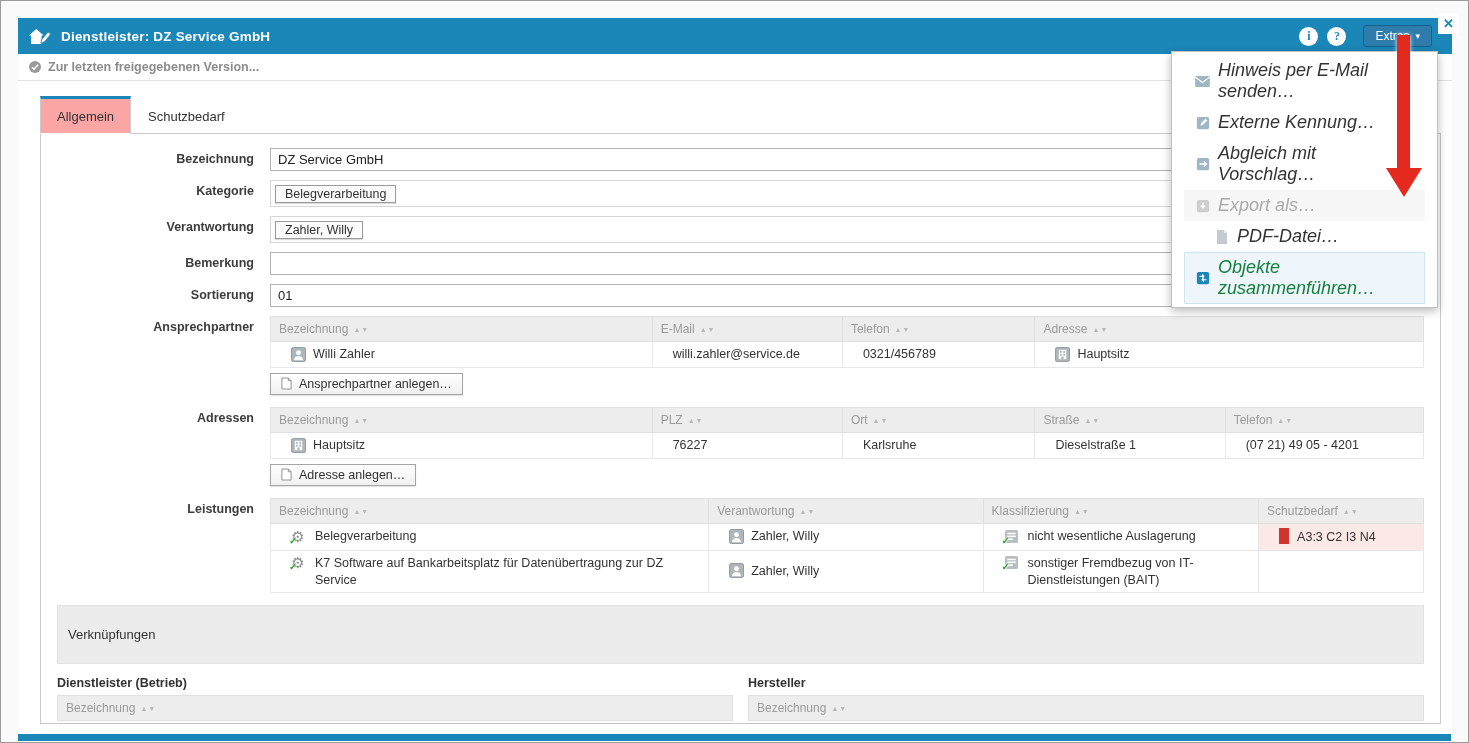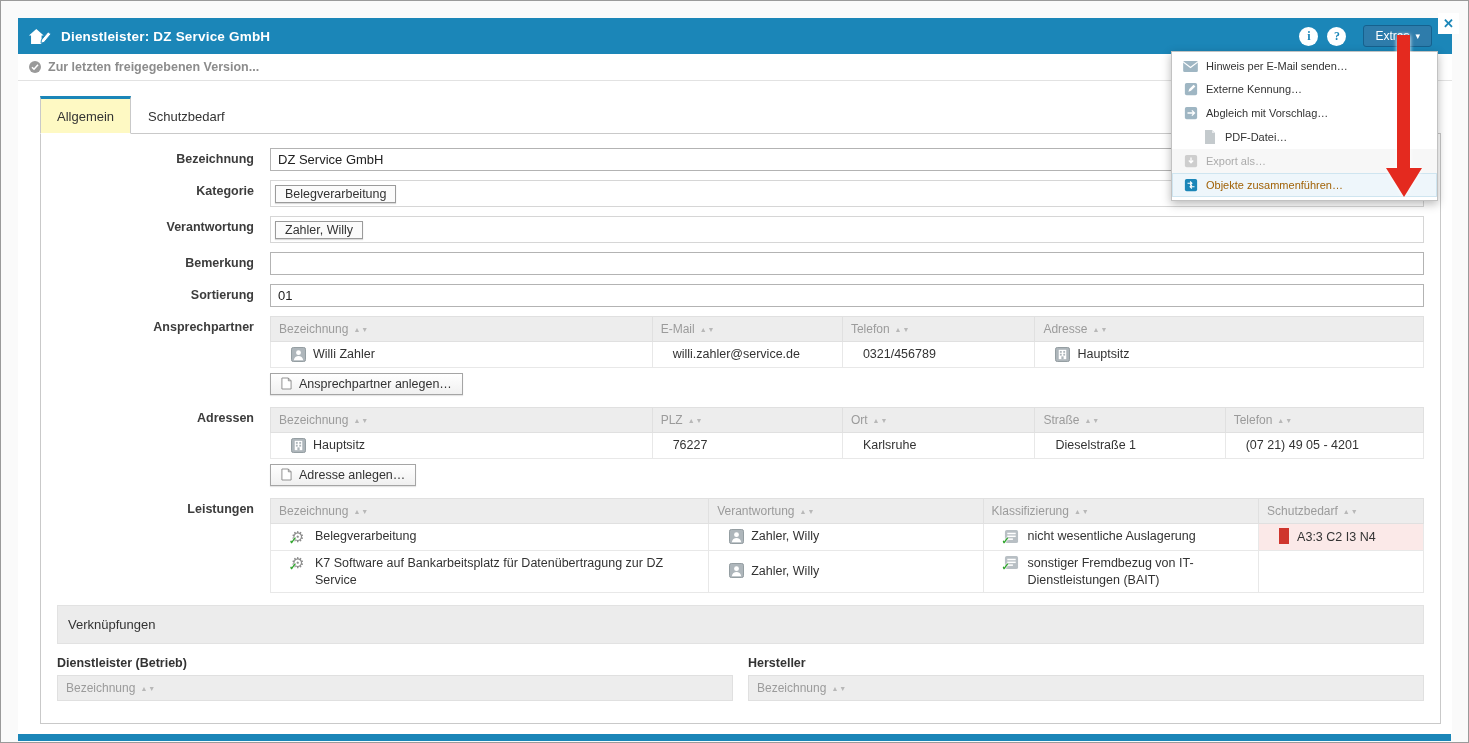--- a/index.html
+++ b/index.html
@@ -24,21 +24,21 @@
   .extras-btn .caret { font-size:9px; }
 
   
   .subheader { height:27px; border-bottom:1px solid #e2e2e2; display:flex; padding:0 10px; background:#fff; }
   .version-link { display:flex; align-items:center; gap:6px; color:#8c8c8c; font-size:12.5px; font-weight:bold; cursor:pointer; }
 
   
   .tabsbar { padding:15px 0 0 22px; display:flex; position:relative; z-index:2; }
   .tab { font-size:13px; color:#333; padding:10px 16px 9px 16px; border:1px solid transparent;
          border-top:3px solid transparent; cursor:pointer; margin-bottom:-1px; }
-  .tab.active { background:#fef9c3; border:1px solid #c9c9c9; border-top:3px solid #1b86b8; border-bottom:1px solid #fff; }
+  .tab.active { background:#fca5a5; border:1px solid #c9c9c9; border-top:3px solid #1b86b8; border-bottom:1px solid #fff; }
 
   
   .content-box { margin:0 11px 0 22px; border:1px solid #c9c9c9; height:591px; padding:14px 16px 0 16px;
                  position:relative; background:#fff; overflow:hidden; }
 
   .form-row { display:flex; align-items:flex-start; margin-bottom:9px; }
   .form-label { width:213px; min-width:213px; text-align:right; padding-right:16px; padding-top:4px;
                 font-size:12.5px; font-weight:bold; color:#3c3c3c; }
   .form-field { flex:1; min-width:0; }
 
@@ -67,36 +67,36 @@
   .add-btn { margin-top:5px; display:inline-flex; align-items:center; gap:7px; border:1px solid #a5a5a5;
              background:linear-gradient(#ffffff,#f0f0f0); padding:3px 10px; font-size:12.5px; color:#333;
              box-shadow:0 1px 1px rgba(0,0,0,.1); cursor:pointer; }
 
   .risk-cell { background:#fbe9e8 !important; color:#b03b32; white-space:nowrap; }
   .risk-badge { display:inline-block; width:10px; height:16px; background:#cf352d; margin-right:8px; vertical-align:-3px; }
 
   .section-space { margin-bottom:12px; }
 
   
-  .link-section-bar { background:#ececec; border:1px solid #e2e2e2; padding:11px 10px; font-size:13px;
+  .link-section-bar { background:#ececec; border:1px solid #e2e2e2; padding:21px 10px; font-size:13px;
                       color:#333; margin:6px 0 12px 0; }
   .links-row { display:flex; gap:15px; }
   .links-col { flex:1; min-width:0; }
   .col-label { font-size:12.5px; font-weight:bold; color:#333; margin-bottom:5px; }
   .empty-hdr { background:#ededed; color:#9b9b9b; padding:5px 8px; font-size:12px; border:1px solid #e0e0e0; cursor:pointer; }
 
   
   .extras-menu { position:absolute; left:1170px; top:50px; width:267px; background:#fff;
                  border:1px solid #c2c2c2; box-shadow:0 3px 9px rgba(0,0,0,.28); z-index:50;
-                 font-size:11px; padding:3px 0; }
+                 font-size:18px; padding:3px 12px;font-style:italic; }
   .menu-item { display:flex; align-items:center; gap:8px; padding:5px 11px; color:#333; cursor:pointer; }
   .menu-item .mi { width:15px; display:inline-flex; justify-content:center; flex:none; }
   .menu-item.disabled { color:#ababab; background:#f7f7f7; cursor:default; }
   .menu-item.indent { padding-left:30px; }
-  .menu-item.highlight { color:#a16207; background:#eef6fb; box-shadow:inset 0 0 0 1px #cfe5f0; }
+  .menu-item.highlight { color:#15803d; background:#eef6fb; box-shadow:inset 0 0 0 1px #cfe5f0; }
 
   
   .red-arrow { position:absolute; left:1396px; top:34px; z-index:60; pointer-events:none;
                filter:drop-shadow(0 0 2px rgba(255,255,255,.95)); }
   .arrow-shaft { width:13px; height:133px; background:#e42a1f; }
   .arrow-head { width:0; height:0; border-left:18px solid transparent; border-right:18px solid transparent;
                 border-top:29px solid #e42a1f; margin-left:-11px; }
 
   .close-btn { position:absolute; top:12px; right:9px; width:21px; height:21px; background:#fff;
                color:#1b86b8; display:flex; align-items:center; justify-content:center; font-size:13px;
@@ -432,37 +432,37 @@
     </div>
     <div class="menu-item">
       <span class="mi">
           <svg width="14" height="14" viewBox="0 0 16 16">
             <rect x="1" y="1" width="14" height="14" rx="2" fill="#9fb6c3"></rect>
             <path d="M4 8h7M9 5l3 3-3 3" stroke="#fff" stroke-width="1.5" fill="none"></path>
           </svg>
         </span>
       <span>Abgleich mit Vorschlag…</span>
     </div>
+    <div class="menu-item disabled">
+      <span class="mi">
+          <svg width="14" height="14" viewBox="0 0 16 16">
+            <rect x="1" y="1" width="14" height="14" rx="2" fill="#cecece"></rect>
+            <path d="M8 4v6M5.5 7.5 8 10l2.5-2.5" stroke="#fff" stroke-width="1.5" fill="none"></path>
+          </svg>
+        </span>
+      <span>Export als…</span>
+    </div>
     <div class="menu-item indent">
       <span class="mi">
           <svg width="12" height="14" viewBox="0 0 12 14">
             <path d="M1 0h7l3 3v11H1z" fill="#c4cacd"></path>
             <path d="M8 0v3h3z" fill="#e8eaec"></path>
           </svg>
         </span>
       <span>PDF-Datei…</span>
-    </div>
-    <div class="menu-item disabled">
-      <span class="mi">
-          <svg width="14" height="14" viewBox="0 0 16 16">
-            <rect x="1" y="1" width="14" height="14" rx="2" fill="#cecece"></rect>
-            <path d="M8 4v6M5.5 7.5 8 10l2.5-2.5" stroke="#fff" stroke-width="1.5" fill="none"></path>
-          </svg>
-        </span>
-      <span>Export als…</span>
     </div>
     <div class="menu-item highlight">
       <span class="mi">
           <svg width="14" height="14" viewBox="0 0 16 16">
             <rect x="1" y="1" width="14" height="14" rx="2" fill="#1b86b8"></rect>
             <path d="M4 6h5M7 4l2 2-2 2M12 10H7M9 8l-2 2 2 2" stroke="#fff" stroke-width="1.3" fill="none"></path>
           </svg>
         </span>
       <span>Objekte zusammenführen…</span>
     </div>

